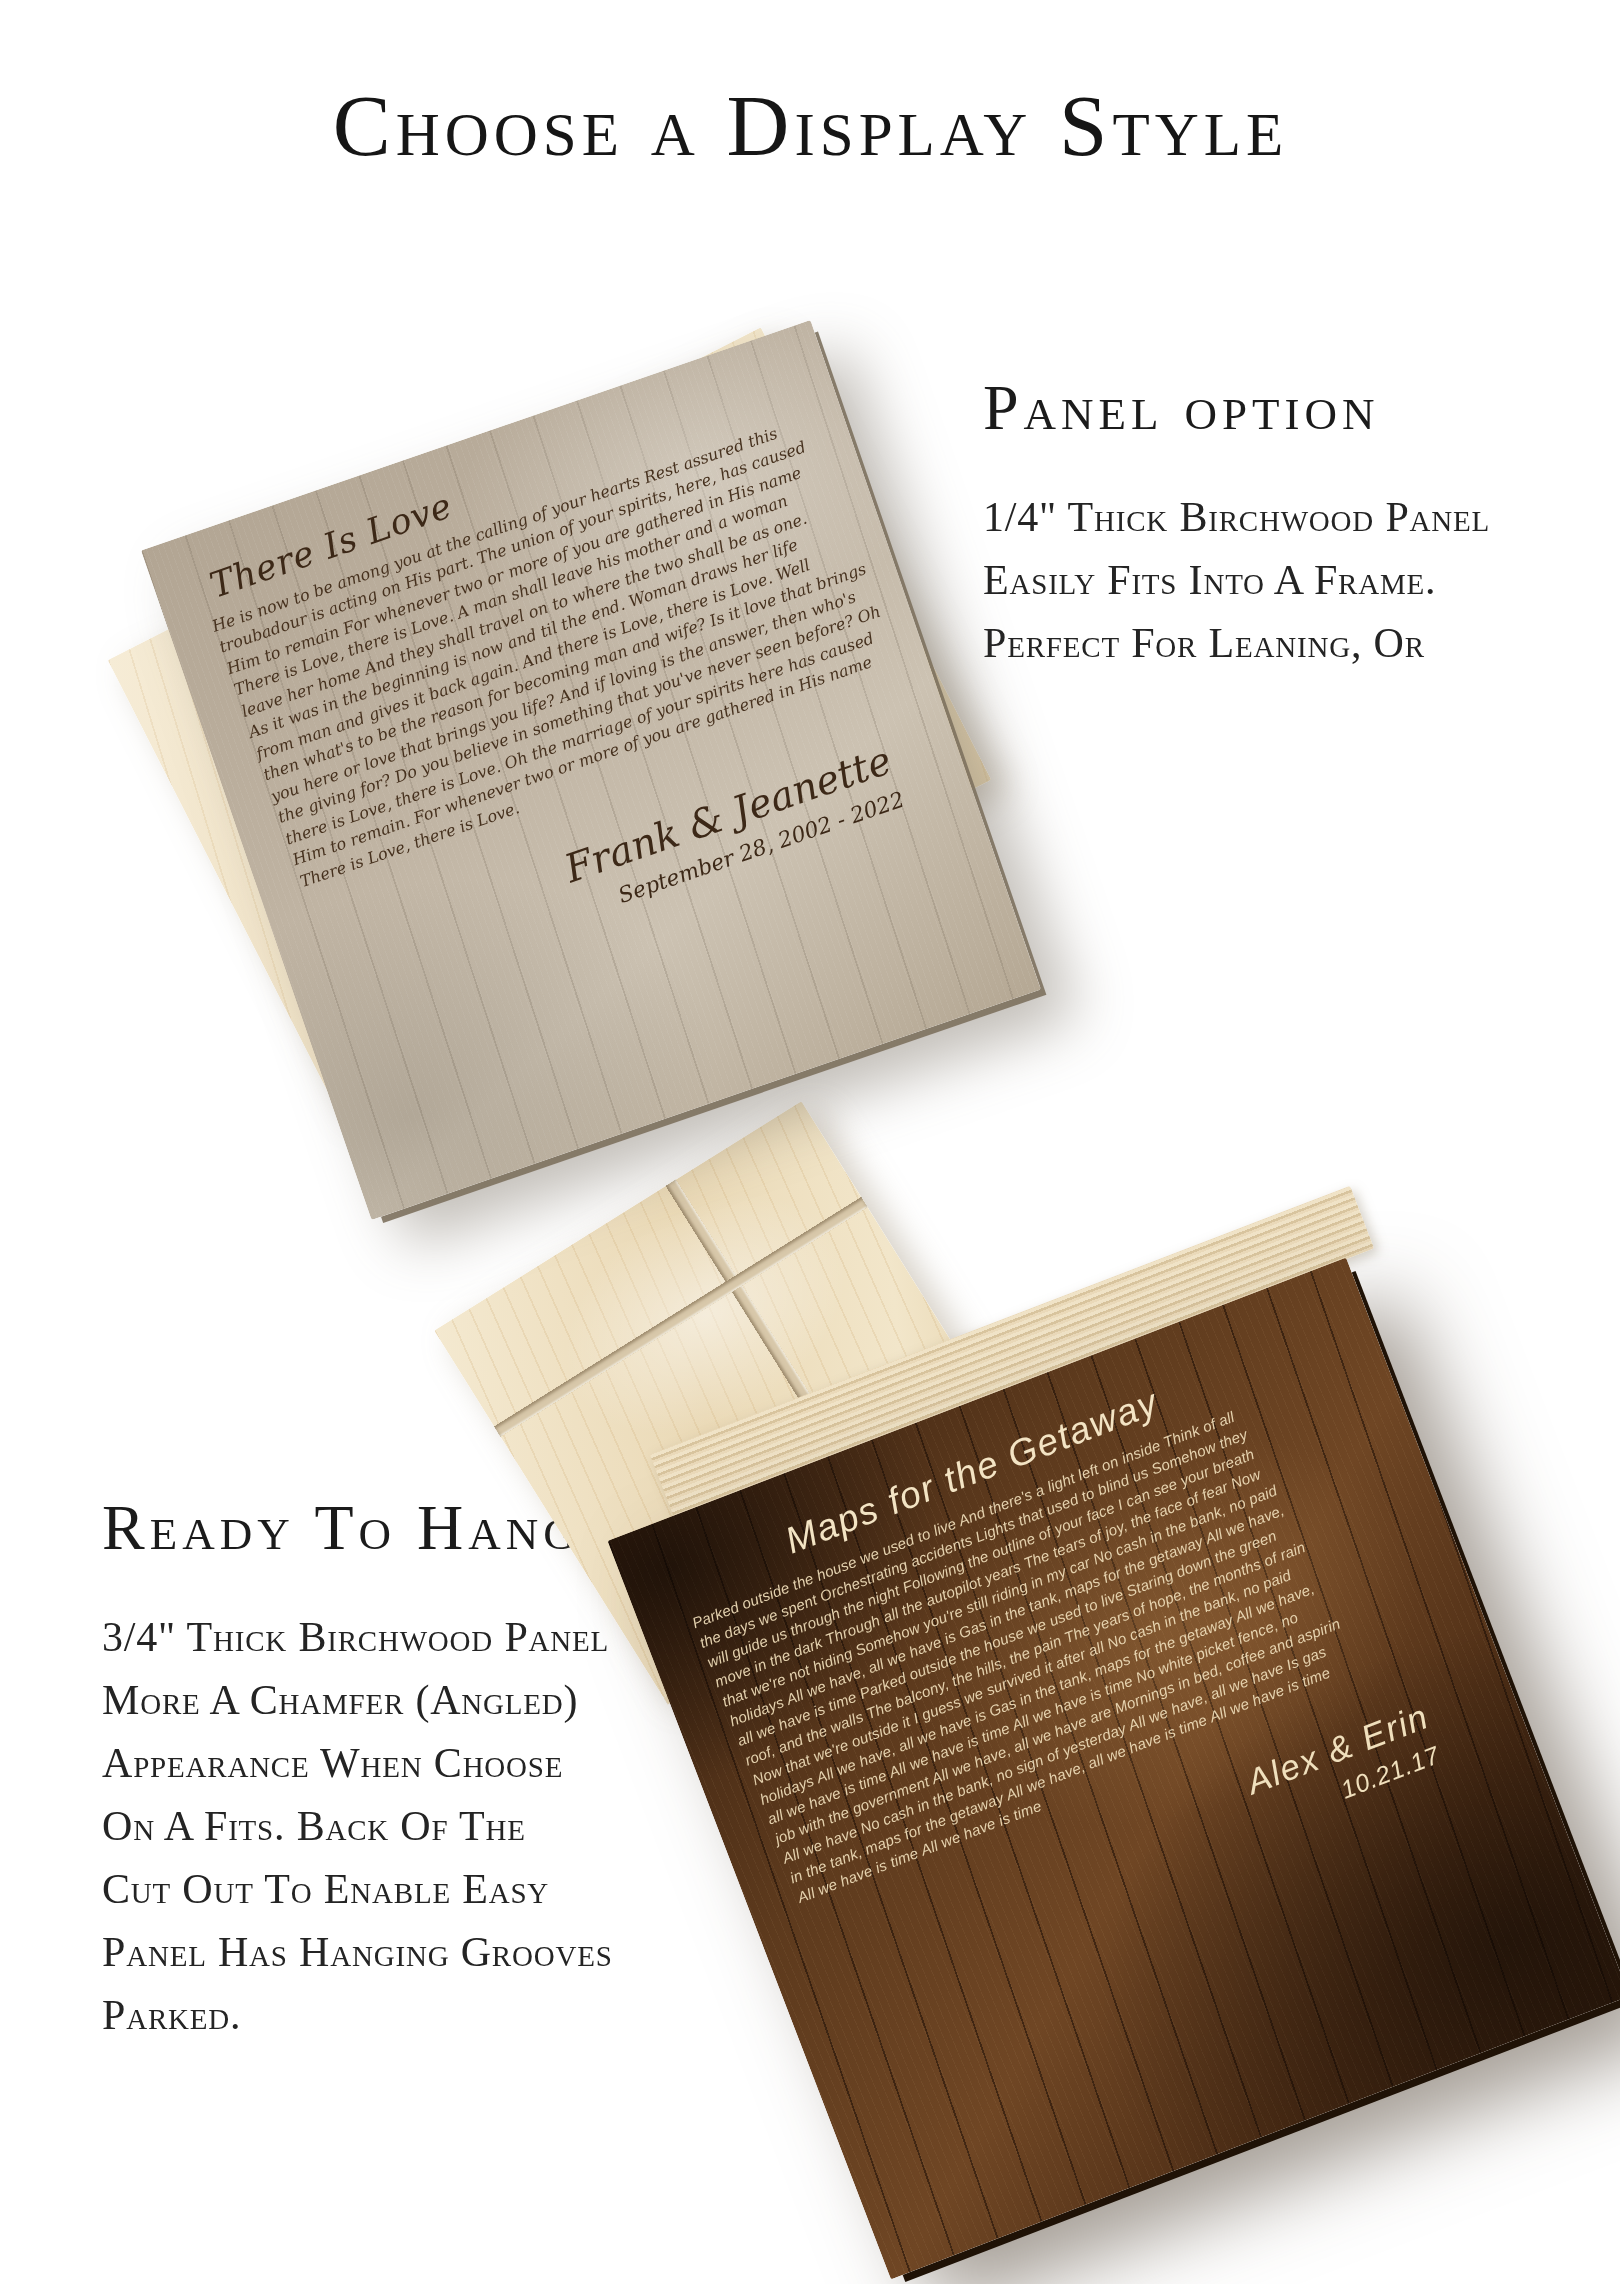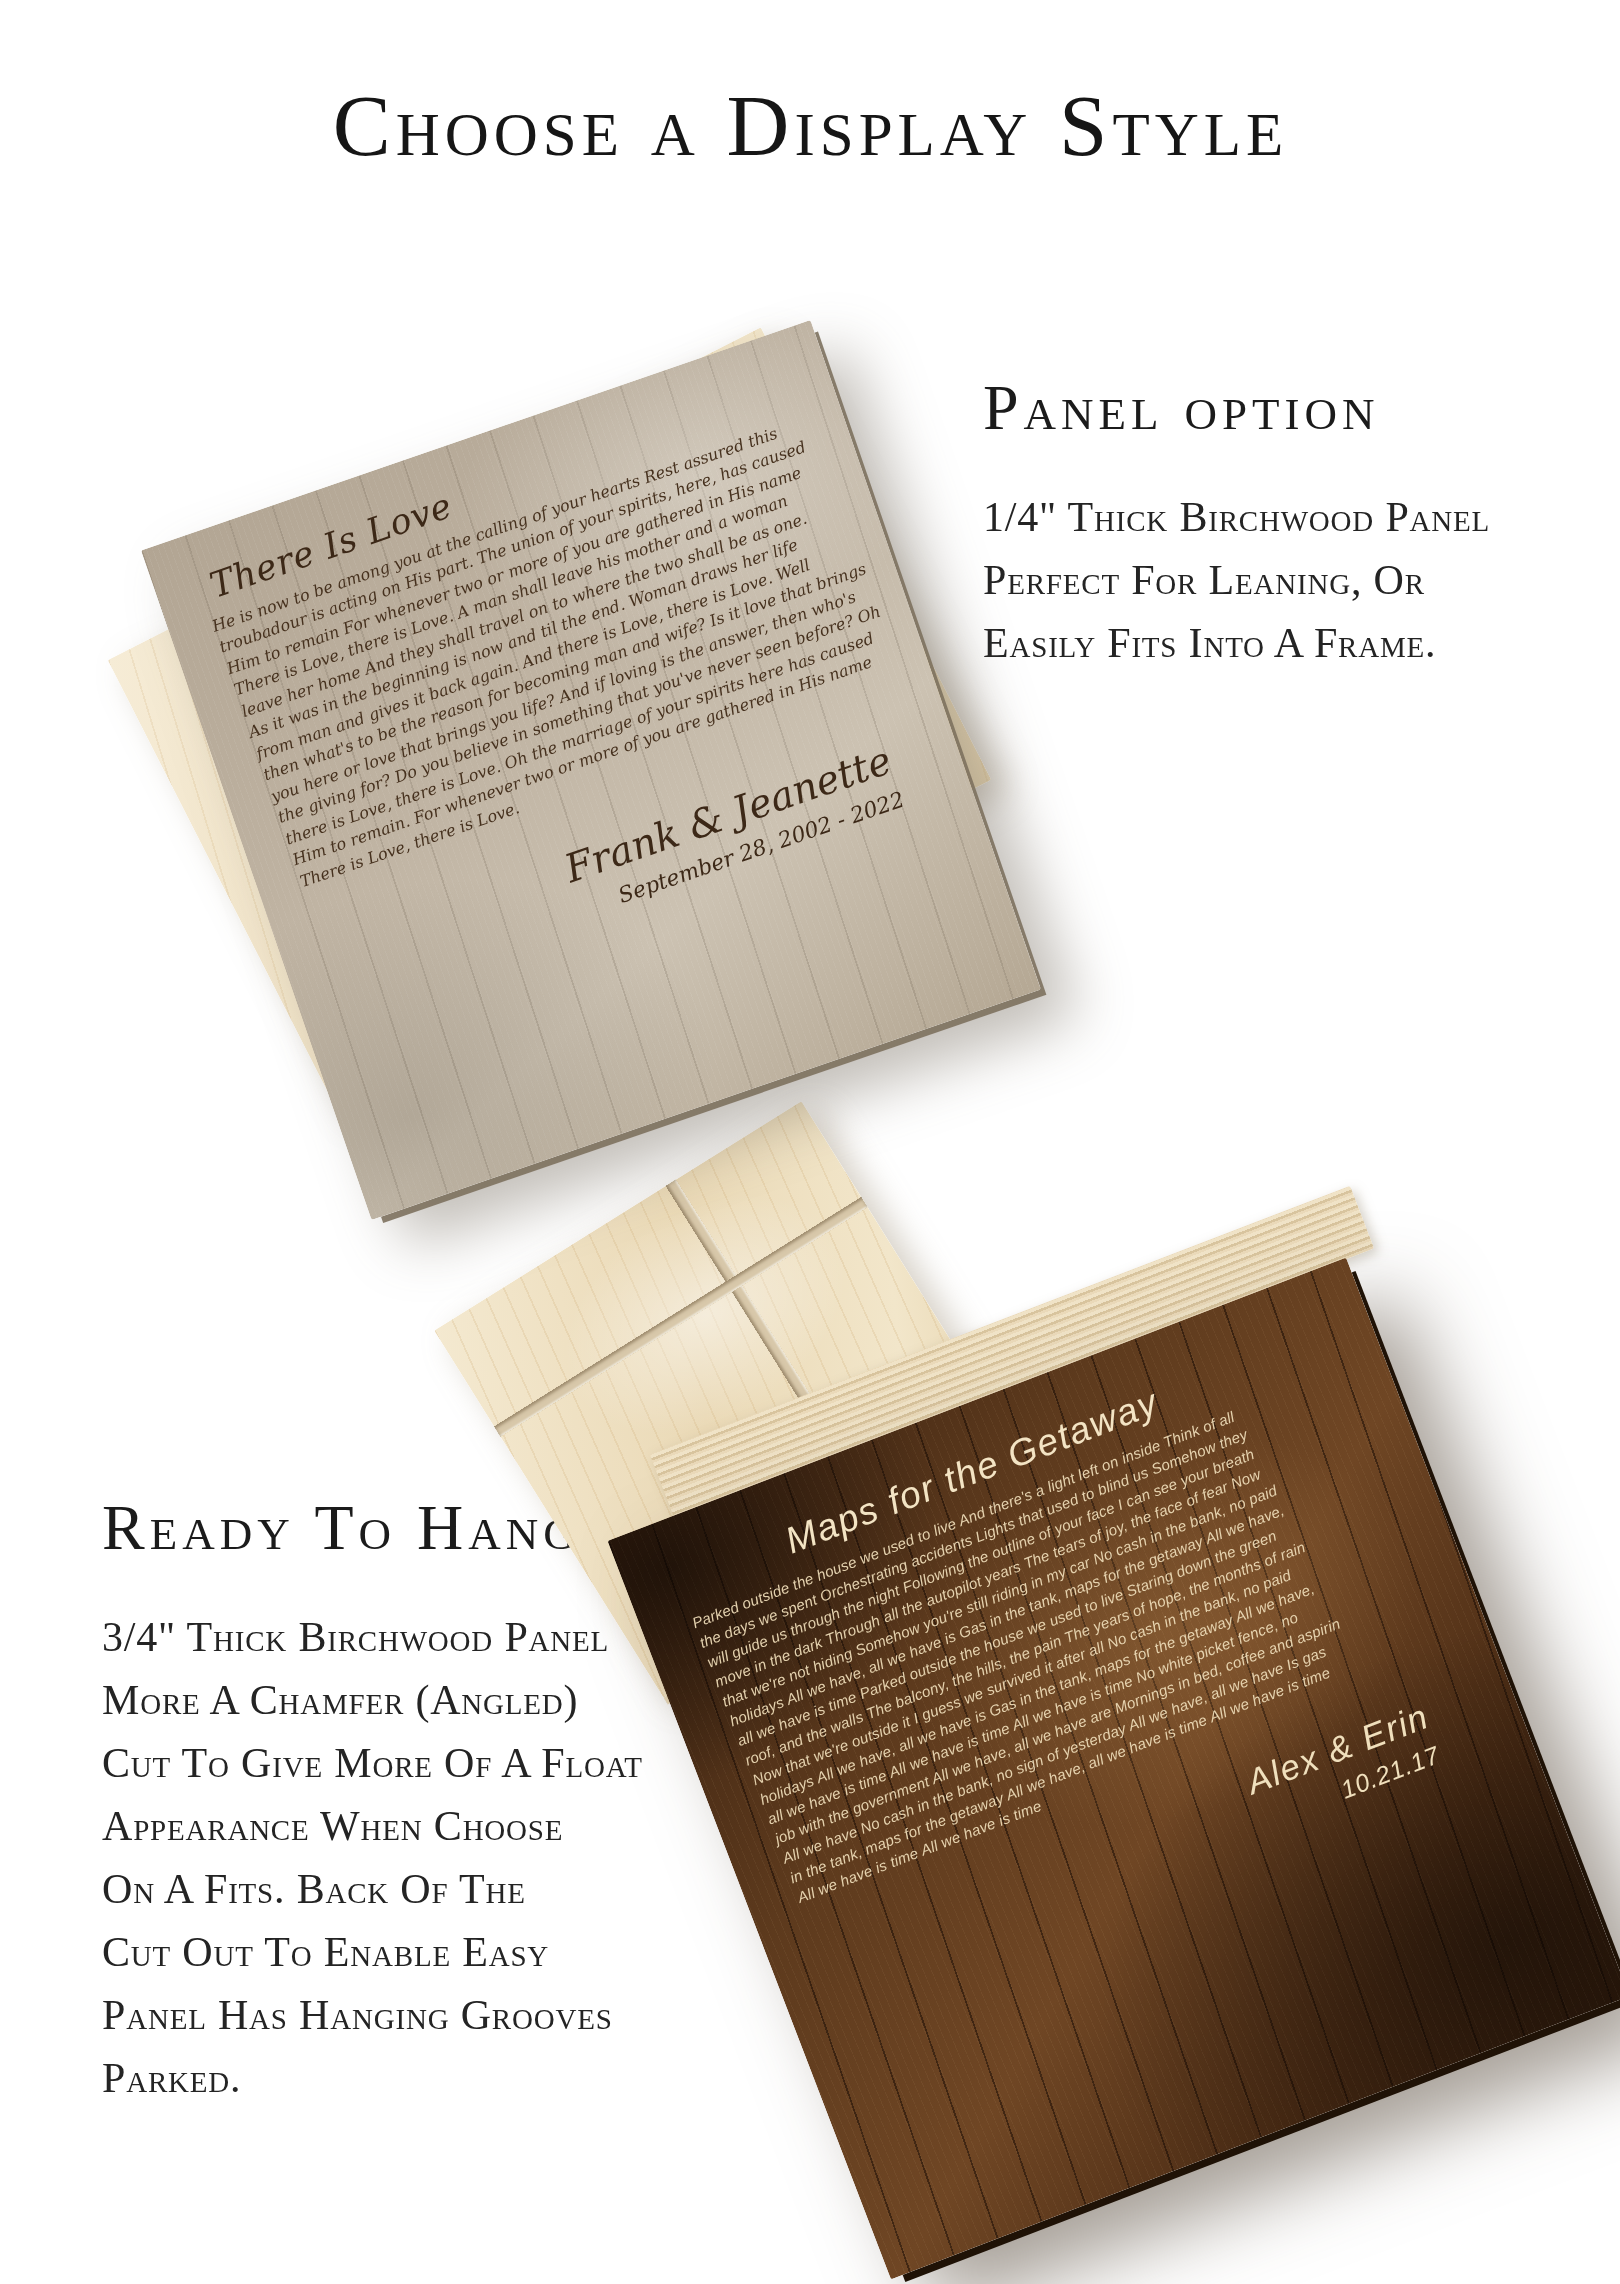--- a/index.html
+++ b/index.html
@@ -130,31 +130,30 @@
           <div class="gp-date">September 28, 2002 - 2022</div>
         </div>
       </div>
     </div>
   </div>
 
   <div class="text-block panel-option-block">
     <div class="block-heading">Panel option</div>
     <div class="block-body">
         <div class="tb-line">1/4" Thick Birchwood Panel</div>
+        <div class="tb-line">Easily Fits Into A Frame.</div>
         <div class="tb-line">Perfect For Leaning, Or</div>
-        <div class="tb-line">Easily Fits Into A Frame.</div>
       </div>
   </div>
 
   <div class="text-block ready-block">
     <div class="block-heading">Ready To Hang</div>
     <div class="block-body">
         <div class="tb-line">3/4" Thick Birchwood Panel</div>
         <div class="tb-line">More A Chamfer (Angled)</div>
-        <div class="tb-line">Cut To Give More Of A Float</div>
         <div class="tb-line">Appearance When Choose</div>
         <div class="tb-line">On A Fits. Back Of The</div>
         <div class="tb-line">Cut Out To Enable Easy</div>
         <div class="tb-line">Panel Has Hanging Grooves</div>
         <div class="tb-line">Parked.</div>
       </div>
   </div>
 
   <div class="scene scene-bottom">
     <div class="wood birch-back">

